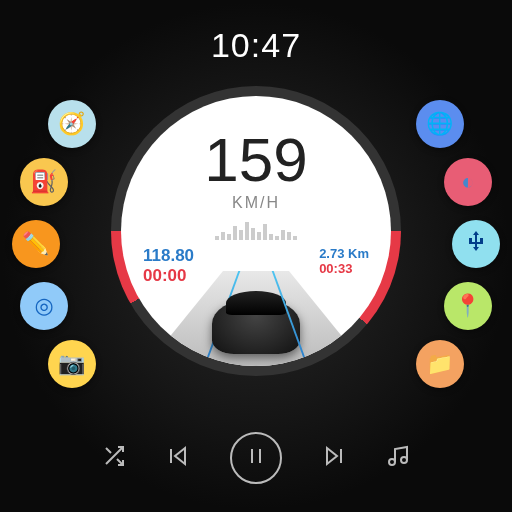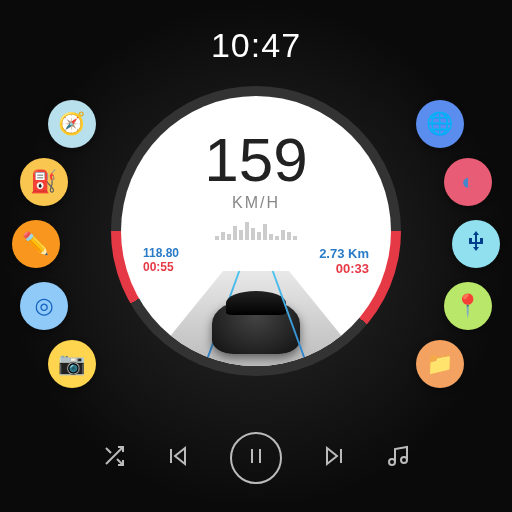--- a/index.html
+++ b/index.html
@@ -6,24 +6,24 @@
 body{width:512px;height:512px;background:#000;font-family:Arial,sans-serif;overflow:hidden;position:relative}
 .container{width:512px;height:512px;position:relative;background:radial-gradient(ellipse at center,#2a2a2a 0%,#0a0a0a 70%)}
 .clock{position:absolute;top:26px;left:50%;transform:translateX(-50%);color:#fff;font-size:34px;font-weight:300;letter-spacing:1px}
 .gauge-wrap{position:absolute;top:86px;left:50%;transform:translateX(-50%);width:290px;height:290px}
 .gauge-ring{width:100%;height:100%;border-radius:50%;background:conic-gradient(from 200deg,#333 0deg,#333 40deg,#e63946 40deg,#e63946 70deg,#333 70deg,#333 250deg,#e63946 250deg,#e63946 290deg,#333 290deg,#333 360deg);padding:10px}
 .gauge-inner{width:100%;height:100%;border-radius:50%;background:#fff;position:relative;overflow:hidden}
 .speed{position:absolute;top:28px;left:50%;transform:translateX(-50%);font-size:62px;font-weight:400;color:#222}
 .unit{position:absolute;top:98px;left:50%;transform:translateX(-50%);font-size:16px;color:#888;letter-spacing:2px}
 .eq{position:absolute;top:122px;left:50%;transform:translateX(-50%);display:flex;gap:2px;align-items:flex-end;height:22px}
 .eq span{width:4px;background:#ccc;display:inline-block}
-.stats-l{position:absolute;top:150px;left:22px;text-align:left;font-size:12px}
+.stats-l{position:absolute;top:150px;left:22px;text-align:left;font-size:17px}
 .stats-l .v1{color:#2a7bc8;font-weight:600}
 .stats-l .v2{color:#e63946;font-weight:600}
-.stats-r{position:absolute;top:150px;right:22px;text-align:right;font-size:13px}
+.stats-r{position:absolute;top:150px;right:22px;font-size:13px}
 .stats-r .v1{color:#2a7bc8;font-weight:600}
 .stats-r .v2{color:#e63946;font-weight:600}
 .road{position:absolute;bottom:0;left:50%;transform:translateX(-50%);width:220px;height:95px;background:linear-gradient(to bottom,#e8e8e8,#bbb);clip-path:polygon(35% 0,65% 0,100% 100%,0 100%)}
 .road::before,.road::after{content:"";position:absolute;top:0;width:2px;height:100%;background:linear-gradient(#4ec5f1,#2a7bc8)}
 .road::before{left:34%;transform:skewX(-20deg)}
 .road::after{right:34%;transform:skewX(20deg)}
 .car{position:absolute;bottom:12px;left:50%;transform:translateX(-50%);width:88px;height:55px;background:radial-gradient(ellipse at 50% 30%,#444,#111);border-radius:45% 45% 25% 25%;box-shadow:0 4px 10px rgba(0,0,0,.5)}
 .car::before{content:"";position:absolute;top:-8px;left:50%;transform:translateX(-50%);width:60px;height:24px;background:linear-gradient(#222,#000);border-radius:50% 50% 10% 10%}
 .side-btn{position:absolute;width:48px;height:48px;border-radius:50%;display:flex;align-items:center;justify-content:center;font-size:22px;cursor:pointer;box-shadow:0 2px 6px rgba(0,0,0,.4)}
 .lb1{top:100px;left:48px;background:#b8e0ec}
@@ -65,21 +65,21 @@
             <span style="height: 8px;"></span>
             <span style="height: 16px;"></span>
             <span style="height: 6px;"></span>
             <span style="height: 4px;"></span>
             <span style="height: 10px;"></span>
             <span style="height: 8px;"></span>
             <span style="height: 4px;"></span>
           </div>
         <div class="stats-l">
           <div class="v1">118.80</div>
-          <div class="v2">00:55</div>
+          <div class="v2">00:00</div>
         </div>
         <div class="stats-r">
           <div class="v1">2.73 Km</div>
           <div class="v2">00:33</div>
         </div>
         <div class="road">
           <div class="car"></div>
         </div>
       </div>
     </div>

